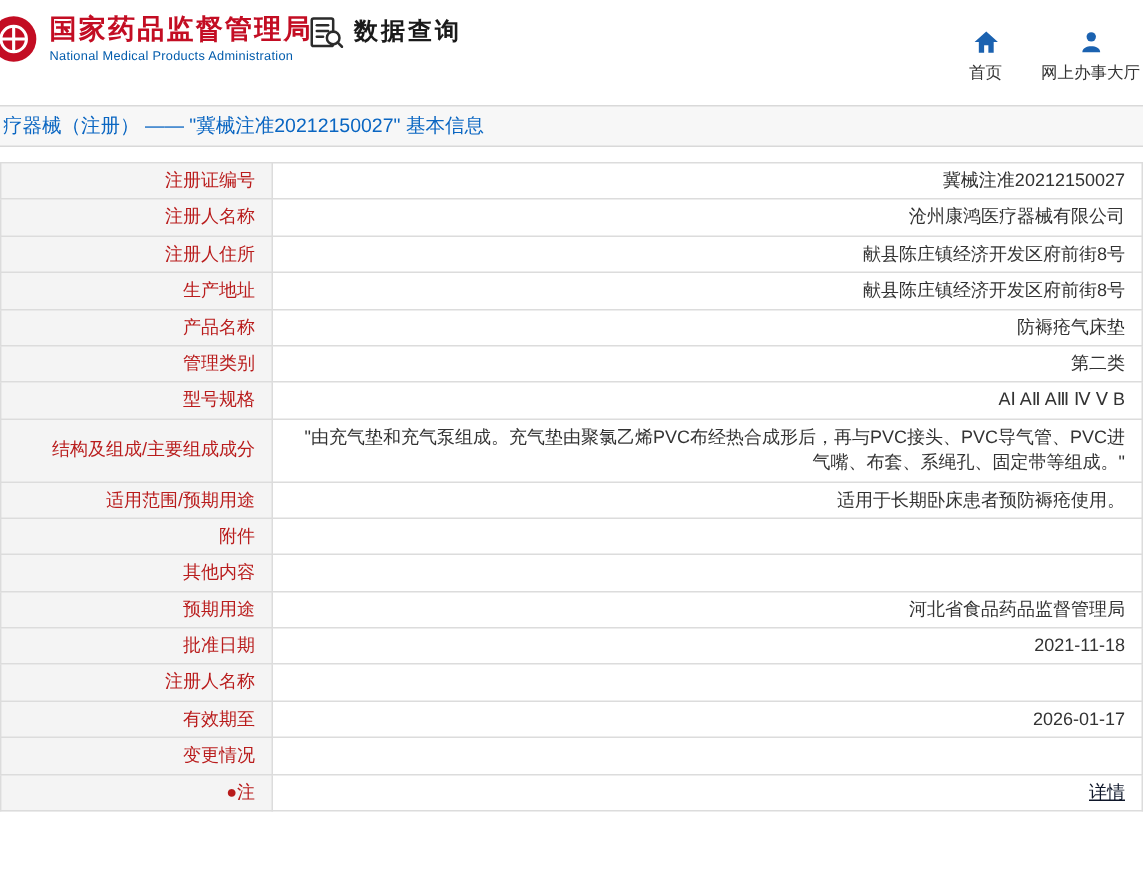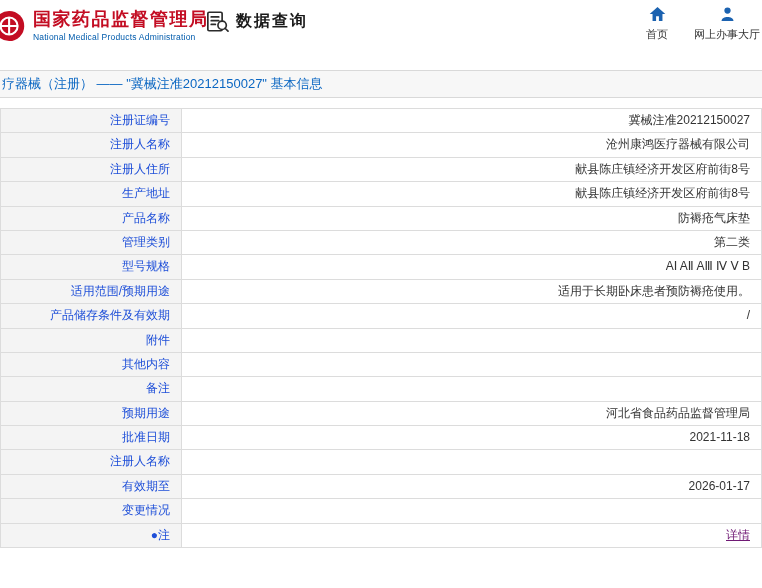--- a/index.html
+++ b/index.html
@@ -18,21 +18,21 @@
   .logo-title {
     color: #c30d23; font-size: 18px; font-weight: bold;
     letter-spacing: 1.5px; line-height: 1.1; white-space: nowrap;
   }
   .logo-sub {
     color: #005bac; font-size: 8.5px; margin-top: 3px;
     letter-spacing: 0.2px; white-space: nowrap;
   }
   .dq { position: absolute; left: 206px; top: 11px; display: flex; align-items: flex-end; gap: 7px; }
   .dq-title { font-size: 16px; font-weight: bold; color: #1a1a1a; letter-spacing: 2px; }
-  .nav { position: absolute; right: 2px; top: 6px; display: flex; gap: 26px; }
+  .nav { position: absolute; right: 2px; top: 20px; display: flex; gap: 26px; }
   .nav-item {
     display: flex; flex-direction: column; align-items: center;
     gap: 5px; cursor: pointer;
   }
   .nav-label { font-size: 11px; color: #333; white-space: nowrap; }
   
   .bar {
     margin-top: 6px;
     height: 28px; line-height: 26px;
     background: #f7f7f7;
@@ -55,24 +55,24 @@
     padding: 3px 11px;
     height: 23px;
     vertical-align: middle;
     line-height: 1.45;
     word-break: break-all;
   }
   td.lbl {
     width: 181px;
     background: #f4f4f4;
     text-align: right;
-    color: #1d4ed8;
+    color: #b91c1c;
   }
   td.val { background: #ffffff; text-align: right; color: #333; }
-  a.detail { color: #701a75; text-decoration: underline; cursor: pointer; }
+  a.detail { color: #0f172a; text-decoration: underline; cursor: pointer; }
 </style>
 </head>
 <body>
 
 <div class="header">
   <div class="logo">
     <svg class="emblem" viewBox="0 0 36 44">
       <circle cx="16" cy="22" r="16" fill="#c30d23"></circle>
       <circle cx="16" cy="22" r="9" fill="none" stroke="#ffffff" stroke-width="2.2"></circle>
       <path d="M16 13 L16 31 M7 22 L25 22" stroke="#ffffff" stroke-width="2.2"></path>
@@ -138,37 +138,33 @@
     </tr>
     <tr>
       <td class="lbl">管理类别</td>
       <td class="val">第二类</td>
     </tr>
     <tr>
       <td class="lbl">型号规格</td>
       <td class="val">AⅠ AⅡ AⅢ Ⅳ Ⅴ B</td>
     </tr>
     <tr>
+      <td class="lbl">结构及组成/主要组成成分</td>
+      <td class="val">"由充气垫和充气泵组成。充气垫由聚氯乙烯PVC布经热合成形后，再与PVC接头、PVC导气管、PVC进气嘴、布套、系绳孔、固定带等组成。"</td>
+    </tr>
+    <tr>
       <td class="lbl">适用范围/预期用途</td>
       <td class="val">适用于长期卧床患者预防褥疮使用。</td>
-    </tr>
-    <tr>
-      <td class="lbl">产品储存条件及有效期</td>
-      <td class="val">/</td>
     </tr>
     <tr>
       <td class="lbl">附件</td>
       <td class="val"></td>
     </tr>
     <tr>
       <td class="lbl">其他内容</td>
-      <td class="val"></td>
-    </tr>
-    <tr>
-      <td class="lbl">备注</td>
       <td class="val"></td>
     </tr>
     <tr>
       <td class="lbl">预期用途</td>
       <td class="val">河北省食品药品监督管理局</td>
     </tr>
     <tr>
       <td class="lbl">批准日期</td>
       <td class="val">2021-11-18</td>
     </tr>

